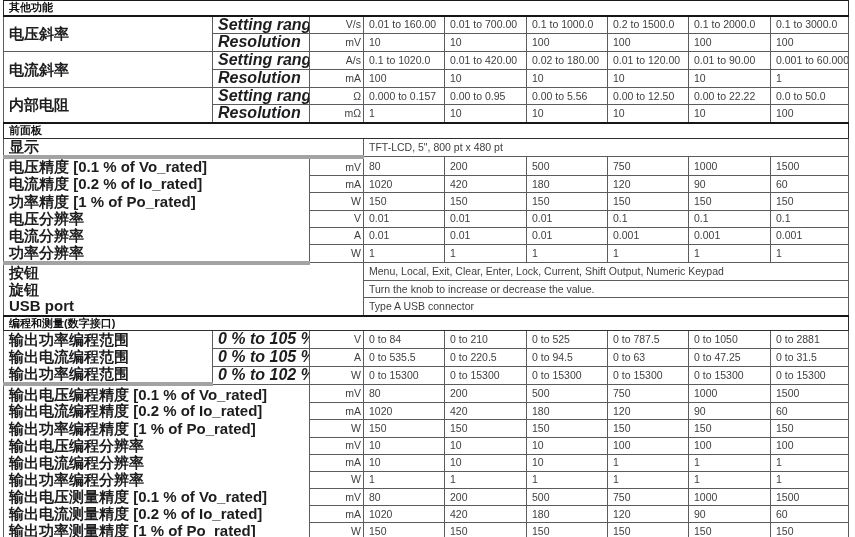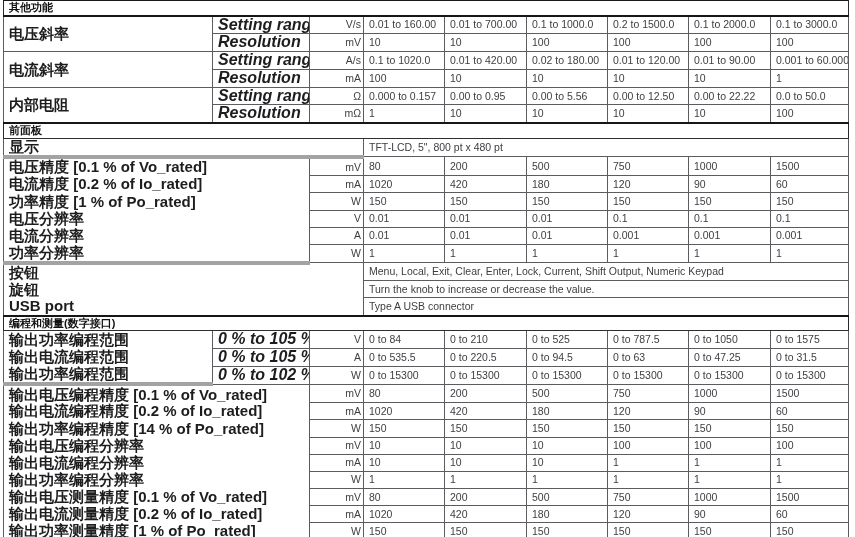--- a/index.html
+++ b/index.html
@@ -207,21 +207,21 @@
         </tr>
         <tr>
           <td class="lbl noh" colspan="1">输出功率编程范围</td>
           <td class="sub">0 % to 105 %</td>
           <td class="unit">V</td>
           <td class="val">0 to 84</td>
           <td class="val">0 to 210</td>
           <td class="val">0 to 525</td>
           <td class="val">0 to 787.5</td>
           <td class="val">0 to 1050</td>
-          <td class="val">0 to 1575</td>
+          <td class="val">0 to 2881</td>
         </tr>
         <tr>
           <td class="lbl noh" colspan="1">输出电流编程范围</td>
           <td class="sub">0 % to 105 %</td>
           <td class="unit">A</td>
           <td class="val">0 to 535.5</td>
           <td class="val">0 to 220.5</td>
           <td class="val">0 to 94.5</td>
           <td class="val">0 to 63</td>
           <td class="val">0 to 47.25</td>
@@ -252,21 +252,21 @@
           <td class="lbl noh" colspan="2">输出电流编程精度 [0.2 % of Io_rated]</td>
           <td class="unit">mA</td>
           <td class="val">1020</td>
           <td class="val">420</td>
           <td class="val">180</td>
           <td class="val">120</td>
           <td class="val">90</td>
           <td class="val">60</td>
         </tr>
         <tr>
-          <td class="lbl noh" colspan="2">输出功率编程精度 [14 % of Po_rated]</td>
+          <td class="lbl noh" colspan="2">输出功率编程精度 [1 % of Po_rated]</td>
           <td class="unit">W</td>
           <td class="val">150</td>
           <td class="val">150</td>
           <td class="val">150</td>
           <td class="val">150</td>
           <td class="val">150</td>
           <td class="val">150</td>
         </tr>
         <tr>
           <td class="lbl noh" colspan="2">输出电压编程分辨率</td>

